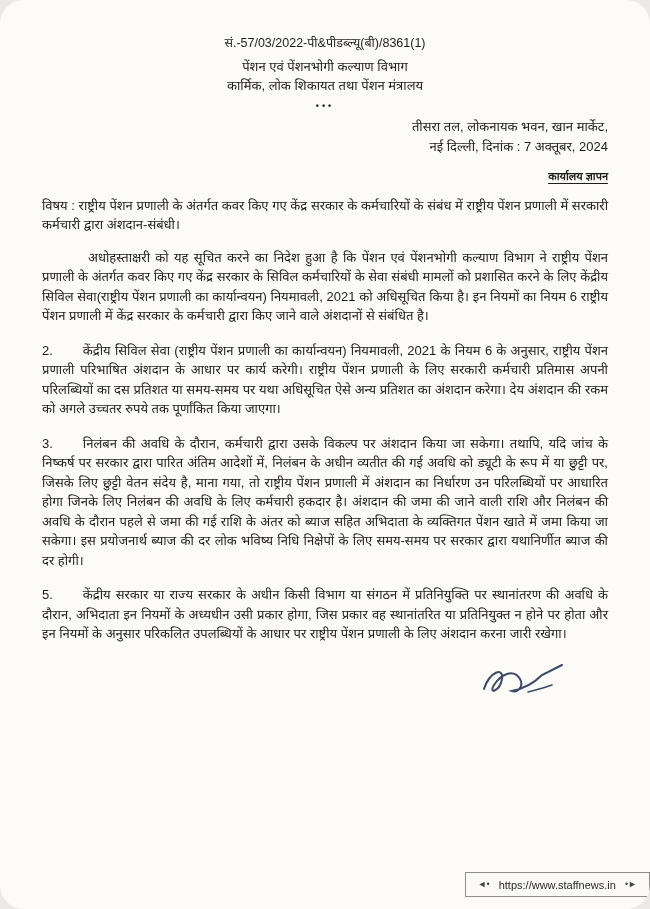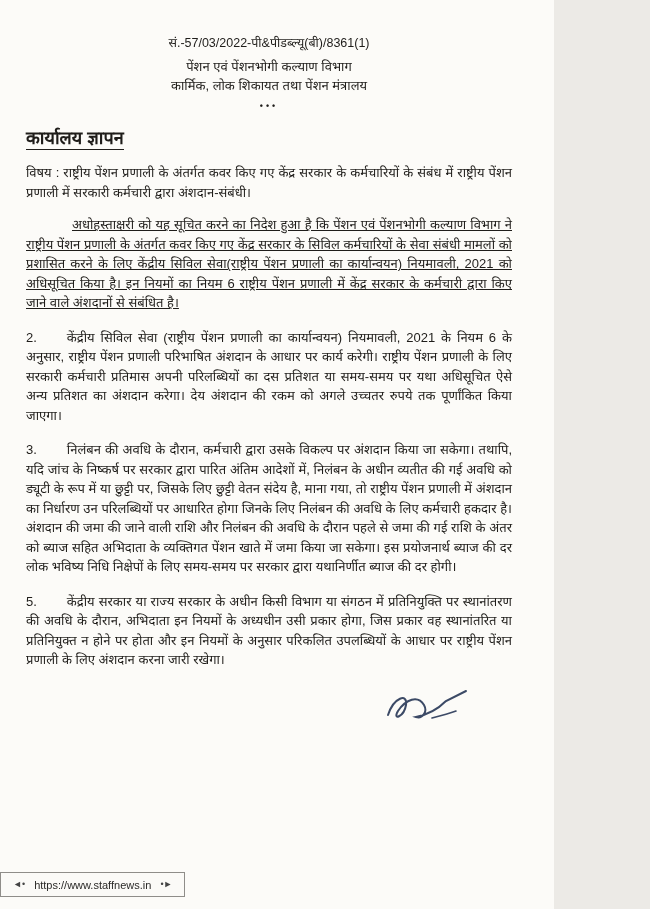--- a/index.html
+++ b/index.html
@@ -2,41 +2,42 @@
 <html><head>
 <meta charset="utf-8">
 <style>
   * { margin:0; padding:0; box-sizing:border-box; }
   html,body { width:650px; height:909px; }
   body {
     background:#eceae6;
     font-family:"Liberation Sans","DejaVu Sans",sans-serif;
   }
   .page {
-    width:554px; height:909px;
+    width:650px; height:909px;
     background:#fcfbf8;
-    padding:34px 42px 14px 26px;
+    padding:34px 42px 14px 42px;
     color:#1f1d1a;
     font-size:13px;
     line-height:1.5;
     position:relative;
     overflow:hidden;
+    border-radius:24px;
   }
   .ref { text-align:center; font-size:12.5px; margin-bottom:4px; }
   .org-line { text-align:center; }
   .dots { text-align:center; font-size:9px; letter-spacing:3px; font-weight:bold; margin:4px 0 2px; }
   .address { text-align:right; margin-top:4px; }
-  .title-wrap { text-align:left; font-weight:bold; margin:12px 0 11px; font-size:18px; }
+  .title-wrap { text-align:right; font-weight:bold; margin:12px 0 11px; font-size:11px; }
   .title-underline { border-bottom:1.5px solid #1f1d1a; padding-bottom:1px; }
   .subject { font-weight:normal; text-align:justify; margin-bottom:13px; }
   .para { text-align:justify; margin-bottom:15px; }
-  .indent-first { text-indent:46px;text-decoration:underline; }
+  .indent-first { text-indent:46px; }
   .pnum { margin-right:30px; }
   .sig-row { text-align:right; padding-right:38px; height:46px; }
-  .footer-wrap { position:absolute; bottom:12px; left:0; width:100%; text-align:left; }
+  .footer-wrap { position:absolute; bottom:12px; left:0; width:100%; text-align:right; }
   .footer-box {
     display:inline-block;
     border:1px solid #8f8d89;
     padding:3px 12px;
     font-size:11px;
     color:#2b2a28;
     background:#fbfaf7;
   }
   .footer-box span { vertical-align:middle; }
   .footer-arrow { font-size:9px; color:#444; }
@@ -47,20 +48,24 @@
 
 <div class="page">
 
   <div class="ref">सं.-57/03/2022-पी&amp;पीडब्ल्यू(बी)/8361(1)</div>
 
   <div class="org-line">पेंशन एवं पेंशनभोगी कल्याण विभाग</div>
   <div class="org-line">कार्मिक, लोक शिकायत तथा पेंशन मंत्रालय</div>
 
   <div class="dots">•••</div>
 
+  <div class="address">
+    <div>तीसरा तल, लोकनायक भवन, खान मार्केट,</div>
+    <div>नई दिल्ली, दिनांक : 7 अक्तूबर, 2024</div>
+  </div>
 
   <div class="title-wrap">
     <span class="title-underline">कार्यालय ज्ञापन</span>
   </div>
 
   <div class="subject">विषय : राष्ट्रीय पेंशन प्रणाली के अंतर्गत कवर किए गए केंद्र सरकार के कर्मचारियों के संबंध में राष्ट्रीय पेंशन प्रणाली में सरकारी कर्मचारी द्वारा अंशदान-संबंधी।</div>
 
   <p class="para indent-first">
     <span>अधोहस्ताक्षरी को यह सूचित करने का निदेश हुआ है कि पेंशन एवं पेंशनभोगी कल्याण विभाग ने राष्ट्रीय पेंशन प्रणाली के अंतर्गत कवर किए गए केंद्र सरकार के सिविल कर्मचारियों के सेवा संबंधी मामलों को प्रशासित करने के लिए केंद्रीय सिविल सेवा(राष्ट्रीय पेंशन प्रणाली का कार्यान्वयन) नियमावली, 2021 को अधिसूचित किया है। इन नियमों का नियम 6 राष्ट्रीय पेंशन प्रणाली में केंद्र सरकार के कर्मचारी द्वारा किए जाने वाले अंशदानों से संबंधित है।</span>
   </p>

